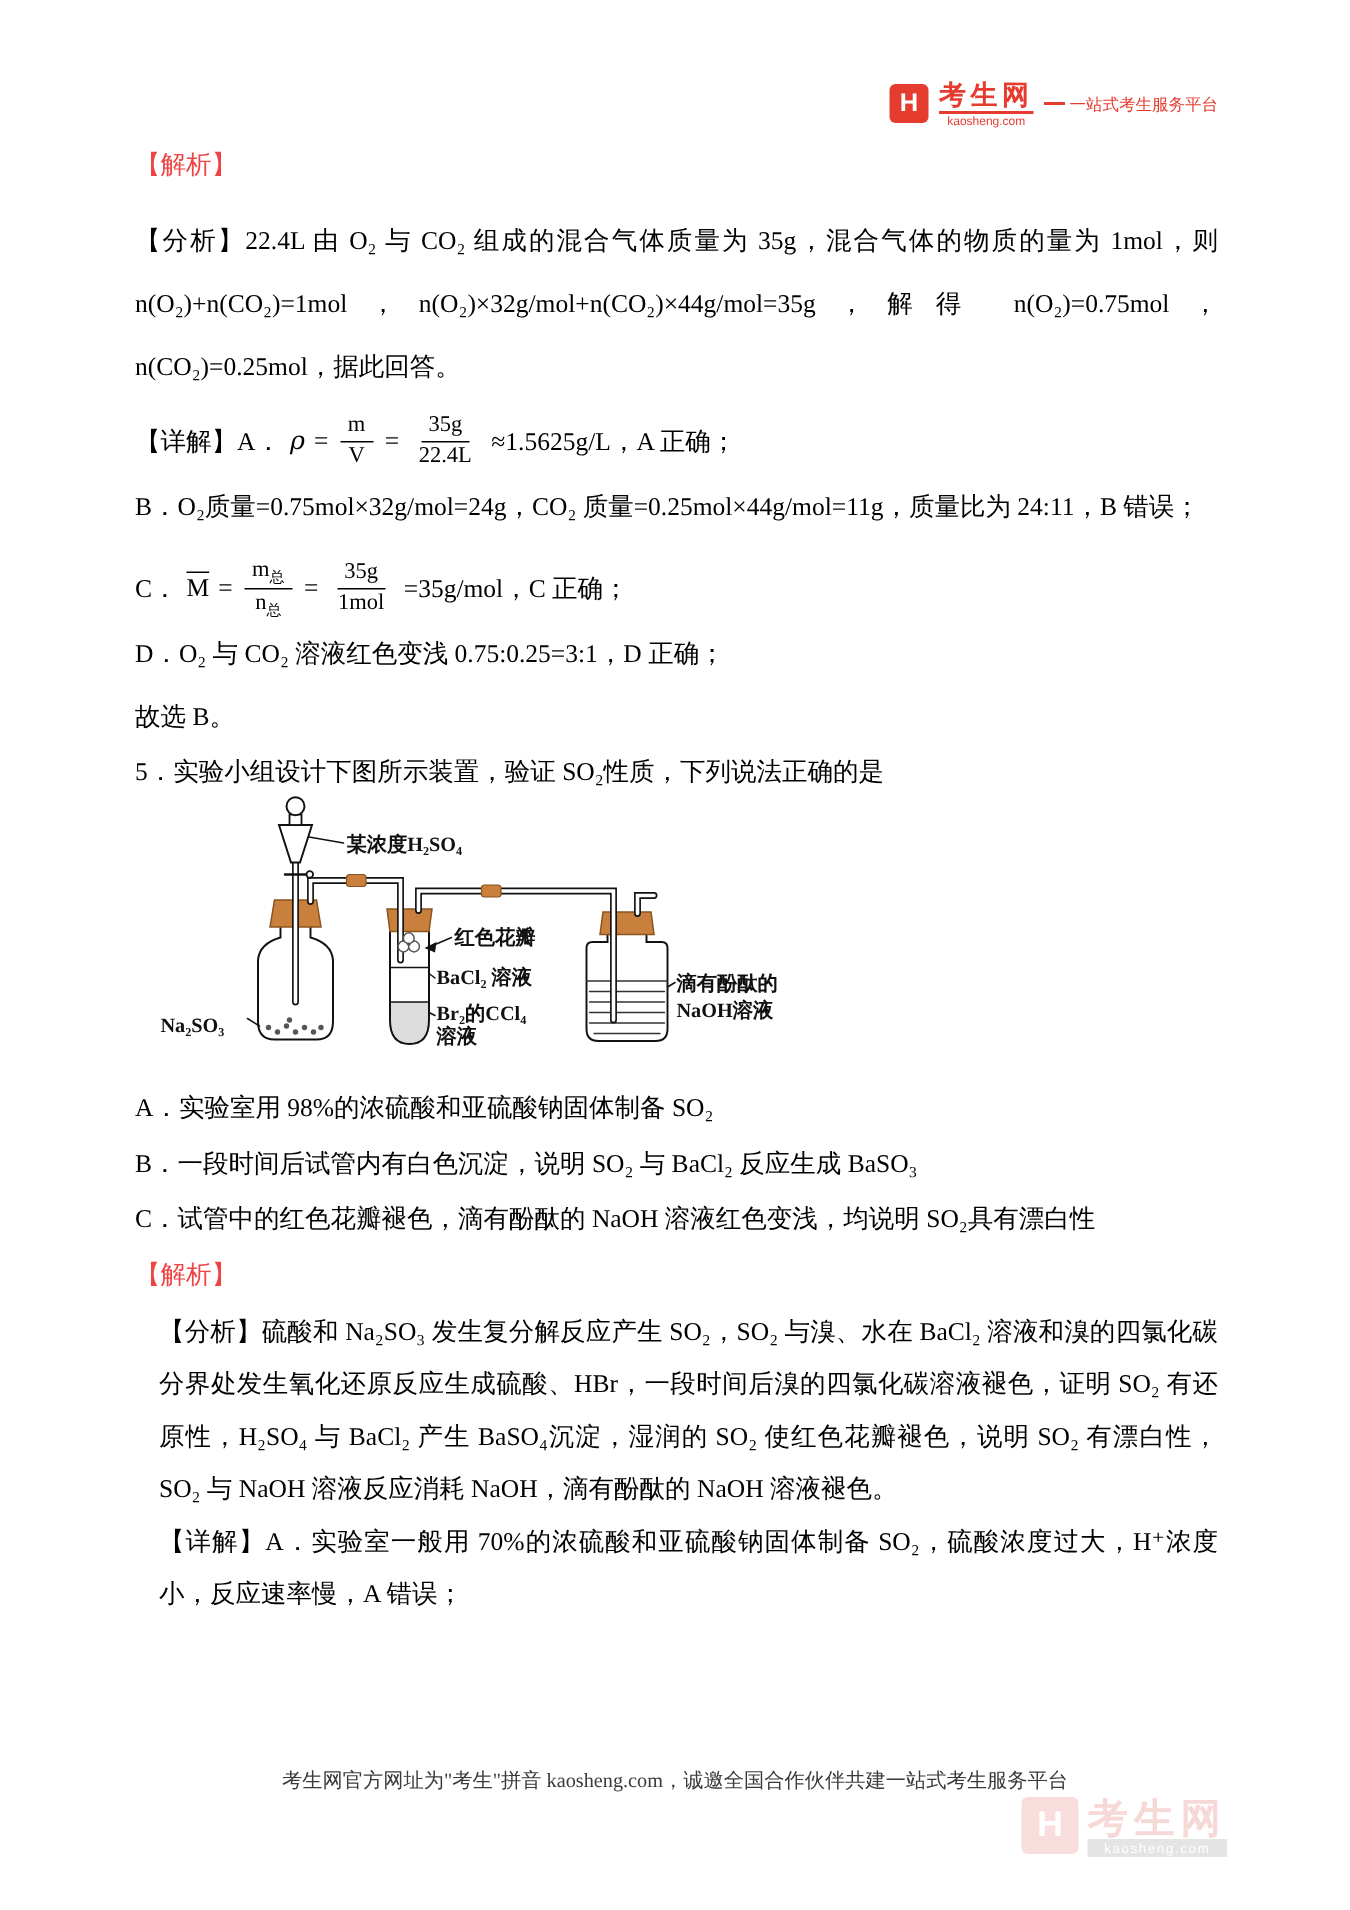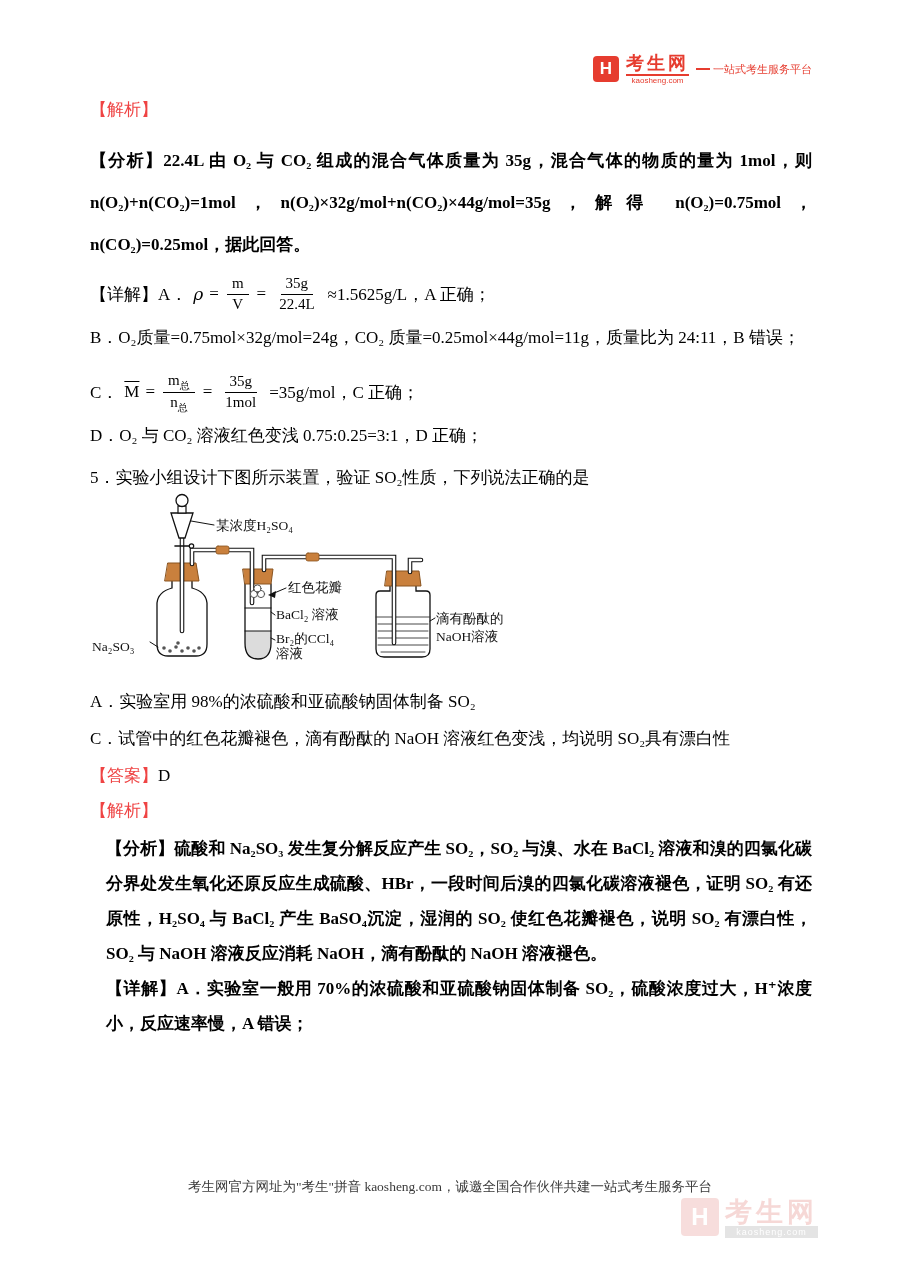--- a/index.html
+++ b/index.html
@@ -20,39 +20,39 @@
   .brand-main { display:flex; flex-direction:column; align-items:center; }
   .brand-name { color:#e63c2f; font-weight:bold; font-size:18px; letter-spacing:3px; line-height:1.05; }
   .brand-rule { width:100%; height:2px; background:#e63c2f; margin:1px 0; }
   .brand-domain { color:#e63c2f; font-size:8px; line-height:1; font-family:"Liberation Sans",sans-serif; }
   .brand-tag { color:#e63c2f; font-size:11px; display:flex; align-items:center; white-space:nowrap; }
   .brand-tag::before { content:""; display:inline-block; width:14px; height:2px; background:#e63c2f; margin-right:3px; }
 
   
   .content { position:absolute; left:90px; top:98px; width:722px; font-size:17px; }
   .l { line-height:23px; }
-  .para { text-align:justify;font-weight:bold; }
+  .para { text-align:justify; }
   .lh42 { line-height:42px; }
   .lh35 { line-height:35px;margin-left:16px; }
   .mb19{margin-bottom:19px}.mb14{margin-bottom:14px}.mb12{margin-bottom:12px}
   .mb9{margin-bottom:9px}.mb8{margin-bottom:8px}.mb4{margin-bottom:4px}
   .mb2{margin-bottom:2px}.mb0{margin-bottom:0}
   .tag { color:#ef4444; }
 
   .frac-line { display:flex; align-items:center; gap:6px; height:48px; }
   .frac { display:inline-flex; flex-direction:column; align-items:center; vertical-align:middle;
           font-size:15px; line-height:1.3; margin:0 2px; }
   .frac .num { border-bottom:1.2px solid #000; padding:0 5px; }
   .frac .den { padding:0 5px; }
   sub { font-size:11px; }
   .frac sub { font-size:10px; }
   .rho { font-style:italic; font-family:"DejaVu Serif",serif; }
   .mbar { text-decoration:overline; }
 
-  figure.diagram { margin:0 0 4px 0; }
+  figure.diagram { margin:0 0 4px 15px;font-weight:bold; }
 
   
   .footer { position:absolute; top:1178px; left:0; width:100%; text-align:center;
             font-size:13.5px; color:#3a3a3a; }
 
   
   .watermark { position:absolute; top:1198px; right:82px; display:flex; align-items:flex-start; gap:6px; opacity:0.55; }
   .wm-icon { width:38px; height:38px; background:#f1c3c0; color:#fff; border-radius:4px;
              display:flex; align-items:center; justify-content:center;
              font-family:"Liberation Sans",sans-serif; font-weight:bold; font-size:24px; }
@@ -110,20 +110,21 @@
       </span>
       <span>=</span>
       <span class="frac">
         <span class="num">35g</span>
         <span class="den">1mol</span>
       </span>
       <span>=35g/mol，C 正确；</span>
     </div>
 
     <div class="l mb19">D．O₂ 与 CO₂ 溶液红色变浅 0.75:0.25=3:1，D 正确；</div>
+    <div class="l mb14">故选 B。</div>
 
     <div class="l mb2">5．实验小组设计下图所示装置，验证 SO₂性质，下列说法正确的是</div>
 
     <figure class="diagram">
       <svg width="440" height="190" viewBox="0 0 440 190">
         <g transform="translate(40,0)" stroke-linecap="round">
 
           <g>
             <path d="M42,90 L42,97 Q28,101 27,112 L27,153 Q27,165 38,165 L66,165 Q77,165 77,153 L77,112 Q76,101 62,97 L62,90" fill="#fff" stroke="#111" stroke-width="1.3"></path>
             <g fill="#555" stroke="none">
@@ -208,25 +209,23 @@
             <text x="146" y="167">溶液</text>
             <text x="-38" y="160">Na₂SO₃</text>
             <text x="306" y="132">滴有酚酞的</text>
             <text x="306" y="150">NaOH溶液</text>
           </g>
         </g>
       </svg>
     </figure>
 
     <div class="l mb14">A．实验室用 98%的浓硫酸和亚硫酸钠固体制备 SO₂</div>
+    <div class="l mb14">B．一段时间后试管内有白色沉淀，说明 SO₂ 与 BaCl₂ 反应生成 BaSO₃</div>
     <div class="l mb14">C．试管中的红色花瓣褪色，滴有酚酞的 NaOH 溶液红色变浅，均说明 SO₂具有漂白性</div>
 
-    <div class="l mb12">
-      <span class="tag">【答案】</span><span>D</span>
-    </div>
 
     <div class="l tag mb9">【解析】</div>
 
     <p class="para lh35 mb0">【分析】硫酸和 Na₂SO₃ 发生复分解反应产生 SO₂，SO₂ 与溴、水在 BaCl₂ 溶液和溴的四氯化碳分界处发生氧化还原反应生成硫酸、HBr，一段时间后溴的四氯化碳溶液褪色，证明 SO₂ 有还原性，H₂SO₄ 与 BaCl₂ 产生 BaSO₄沉淀，湿润的 SO₂ 使红色花瓣褪色，说明 SO₂ 有漂白性，SO₂ 与 NaOH 溶液反应消耗 NaOH，滴有酚酞的 NaOH 溶液褪色。</p>
     <p class="para lh35">【详解】A．实验室一般用 70%的浓硫酸和亚硫酸钠固体制备 SO₂，硫酸浓度过大，H⁺浓度小，反应速率慢，A 错误；</p>
 
   </main>
 
   <footer class="footer">考生网官方网址为"考生"拼音 kaosheng.com，诚邀全国合作伙伴共建一站式考生服务平台</footer>
 

